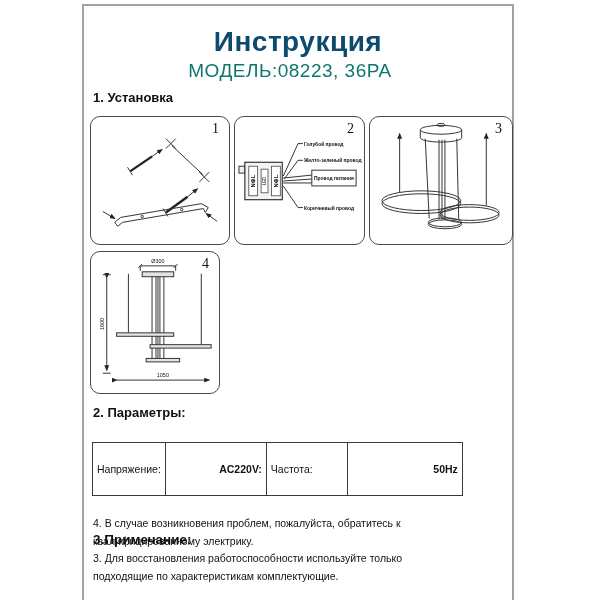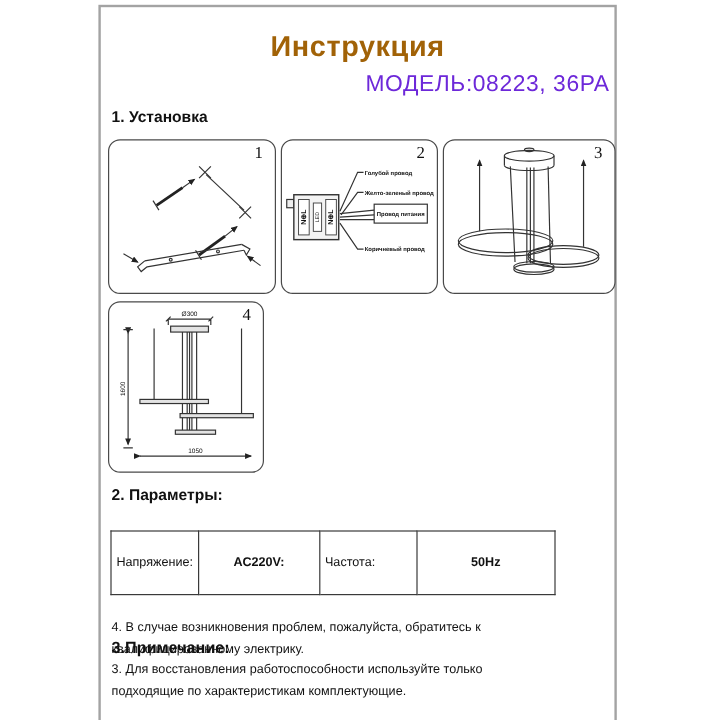--- a/index.html
+++ b/index.html
@@ -7,25 +7,25 @@
     width:600px;height:600px;position:relative;overflow:hidden;
     background:#ffffff;color:#1a1a1a;
     font-family:"Liberation Sans",sans-serif;
   }
   .page{
     position:absolute;left:82px;top:4px;width:432px;height:640px;
     background:#fff;border:2px solid #a3a3a3;box-sizing:border-box;
   }
   .title{
     position:absolute;top:20px;left:0;right:0;text-align:center;
-    font-size:24px;font-weight:700;letter-spacing:.5px;color:#a16207;
+    font-size:28px;font-weight:700;letter-spacing:.5px;color:#0c4a6e;
   }
   .model{
-    position:absolute;top:54px;left:0;right:4px;text-align:right;
-    font-size:19px;font-weight:400;color:#6d28d9;letter-spacing:.5px;
+    position:absolute;top:54px;left:0;right:16px;text-align:center;
+    font-size:19px;font-weight:400;color:#0f766e;letter-spacing:.5px;
   }
   .sec{position:absolute;left:9px;font-size:13px;font-weight:700;color:#111;}
   .sec1{top:84px;}
   .sec2{top:399px;}
   .sec3{top:490px;font-size:13.5px;margin-top:36px;}
   .box{
     position:absolute;border:1.5px solid #4a4a4a;border-radius:10px;
     box-sizing:border-box;background:#fff;
   }
   #box1{left:6px;top:110px;width:140px;height:129px;}
@@ -38,21 +38,21 @@
   }
   .box svg{position:absolute;left:0;top:0;width:100%;height:100%;}
   table.params{
     position:absolute;top:436px;left:8px;border-collapse:collapse;
   }
   table.params td{
     border:1px solid #3a3a3a;height:20px;padding:16px 4px;
     font-size:10.5px;color:#111;white-space:nowrap;
   }
   td.lbl{width:60px;text-align:left;}
-  td.val{width:92px;text-align:center;font-weight:700;font-size:11px;}
+  td.val{width:92px;text-align:right;font-weight:700;font-size:11px;}
   td.lbl2{width:72px;}
   td.val2{width:106px;}
   .notes{
     position:absolute;top:509px;left:9px;width:346px;
     font-size:10.5px;line-height:17.5px;color:#111;
   }
   .note-item{margin:0;}
   svg .ln{stroke:#333;stroke-width:1;fill:none;}
   svg .thick{stroke:#222;stroke-width:2.4;fill:none;}
   svg .fillbar{fill:#e3e3e3;stroke:#333;stroke-width:1;}

